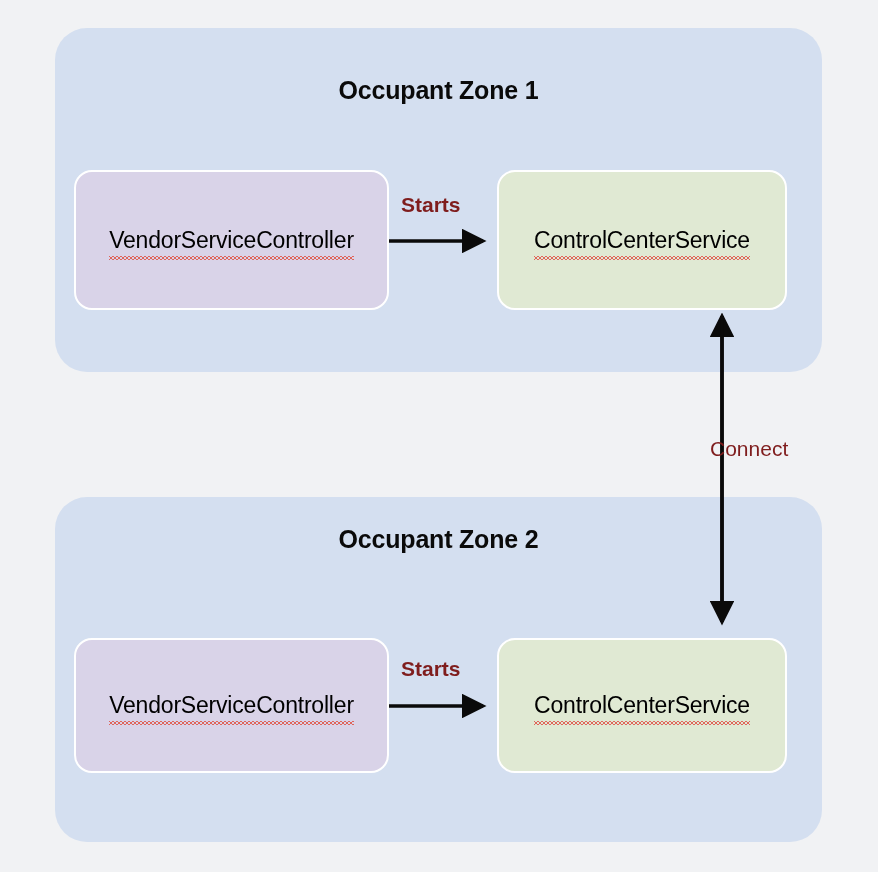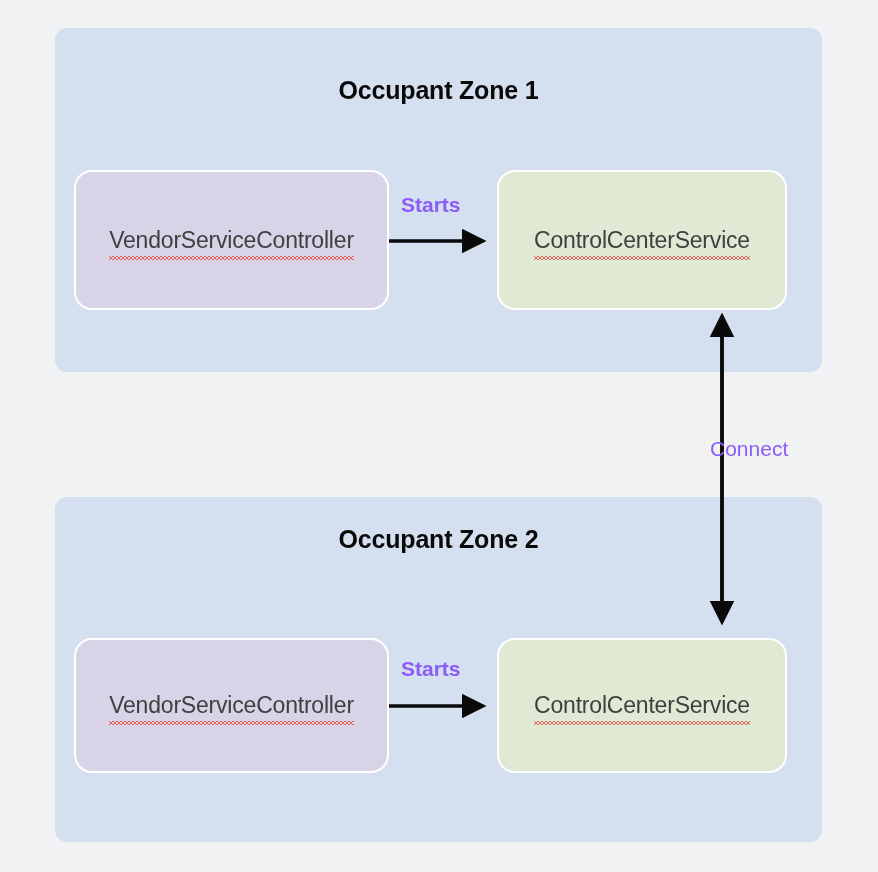--- a/index.html
+++ b/index.html
@@ -8,21 +8,21 @@
     background:#f1f2f4;
     font-family:"Liberation Sans","DejaVu Sans",sans-serif;
     overflow:hidden;
   }
   #canvas { position:relative; width:878px; height:872px; }
 
   
   .zone {
     position:absolute;
     background:#d4dff0;
-    border-radius:12px;
+    border-radius:32px;
     padding-left:36px;
   }
   .zone-title {
     position:absolute;
     left:0; right:0;
     text-align:center;
     font-size:25px;
     font-weight:bold;
     color:#0a0a0a;
     letter-spacing:-0.2px;
@@ -34,21 +34,21 @@
     border:2px solid #ffffff;
     border-radius:18px;
     display:flex;
     align-items:center;
     justify-content:center;
   }
   .node.purple { background:#d9d3e8; }
   .node.green  { background:#e0e9d3; }
   .node-label {
     font-size:23px;
-    color:#404040;
+    color:#000000;
     white-space:nowrap;
     position:relative;
     letter-spacing:-0.2px;
   }
   
   .node-label::after {
     content:"";
     position:absolute;
     left:0; right:0;
     bottom:-6px;
@@ -61,21 +61,21 @@
     opacity:0.95;
   }
 
   
   .edge-svg { position:absolute; overflow:visible; }
   .edge-line { stroke:#0a0a0a; fill:none; }
 
   .edge-label {
     position:absolute;
     font-size:21px;
-    color:#8b5cf6;
+    color:#7f1d1d;
     white-space:nowrap;
   }
   .edge-label.bold { font-weight:bold; }
 </style>
 </head>
 <body>
 
 <div id="canvas">
 
   <div class="zone" style="left:55px; top:28px; width:767px; height:344px;">

